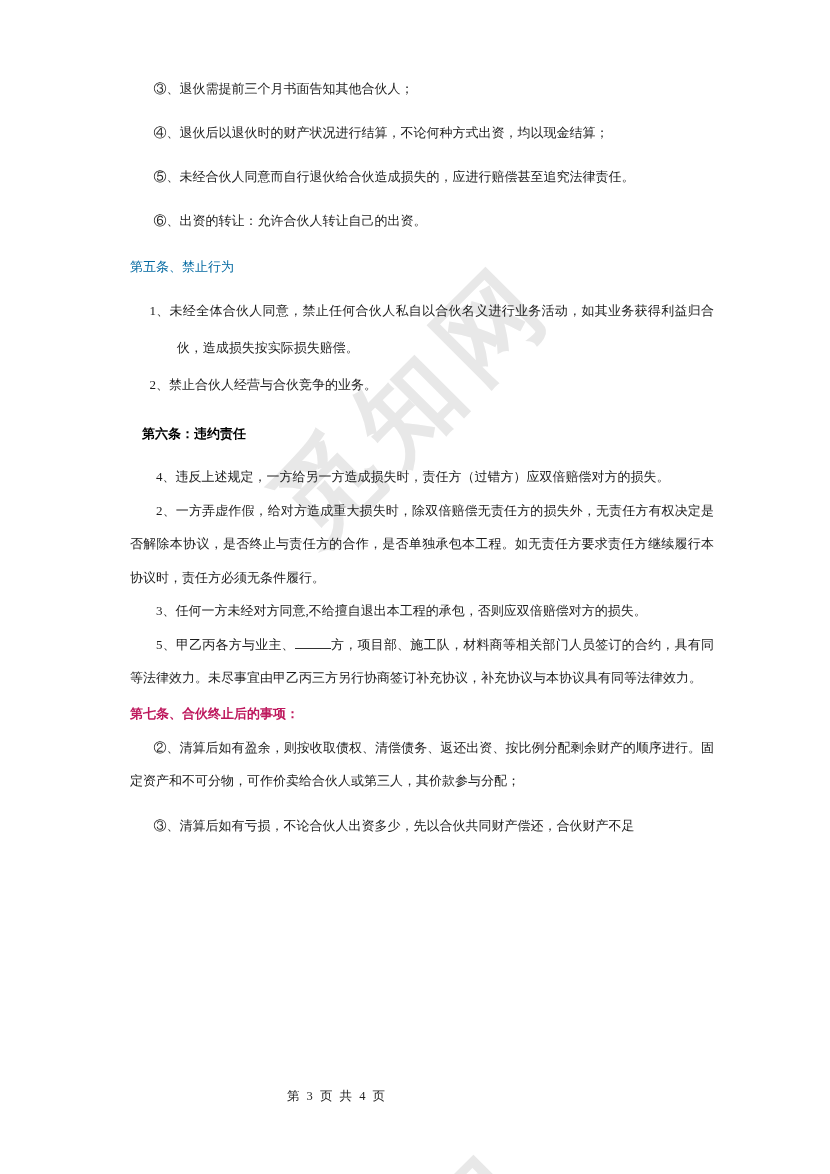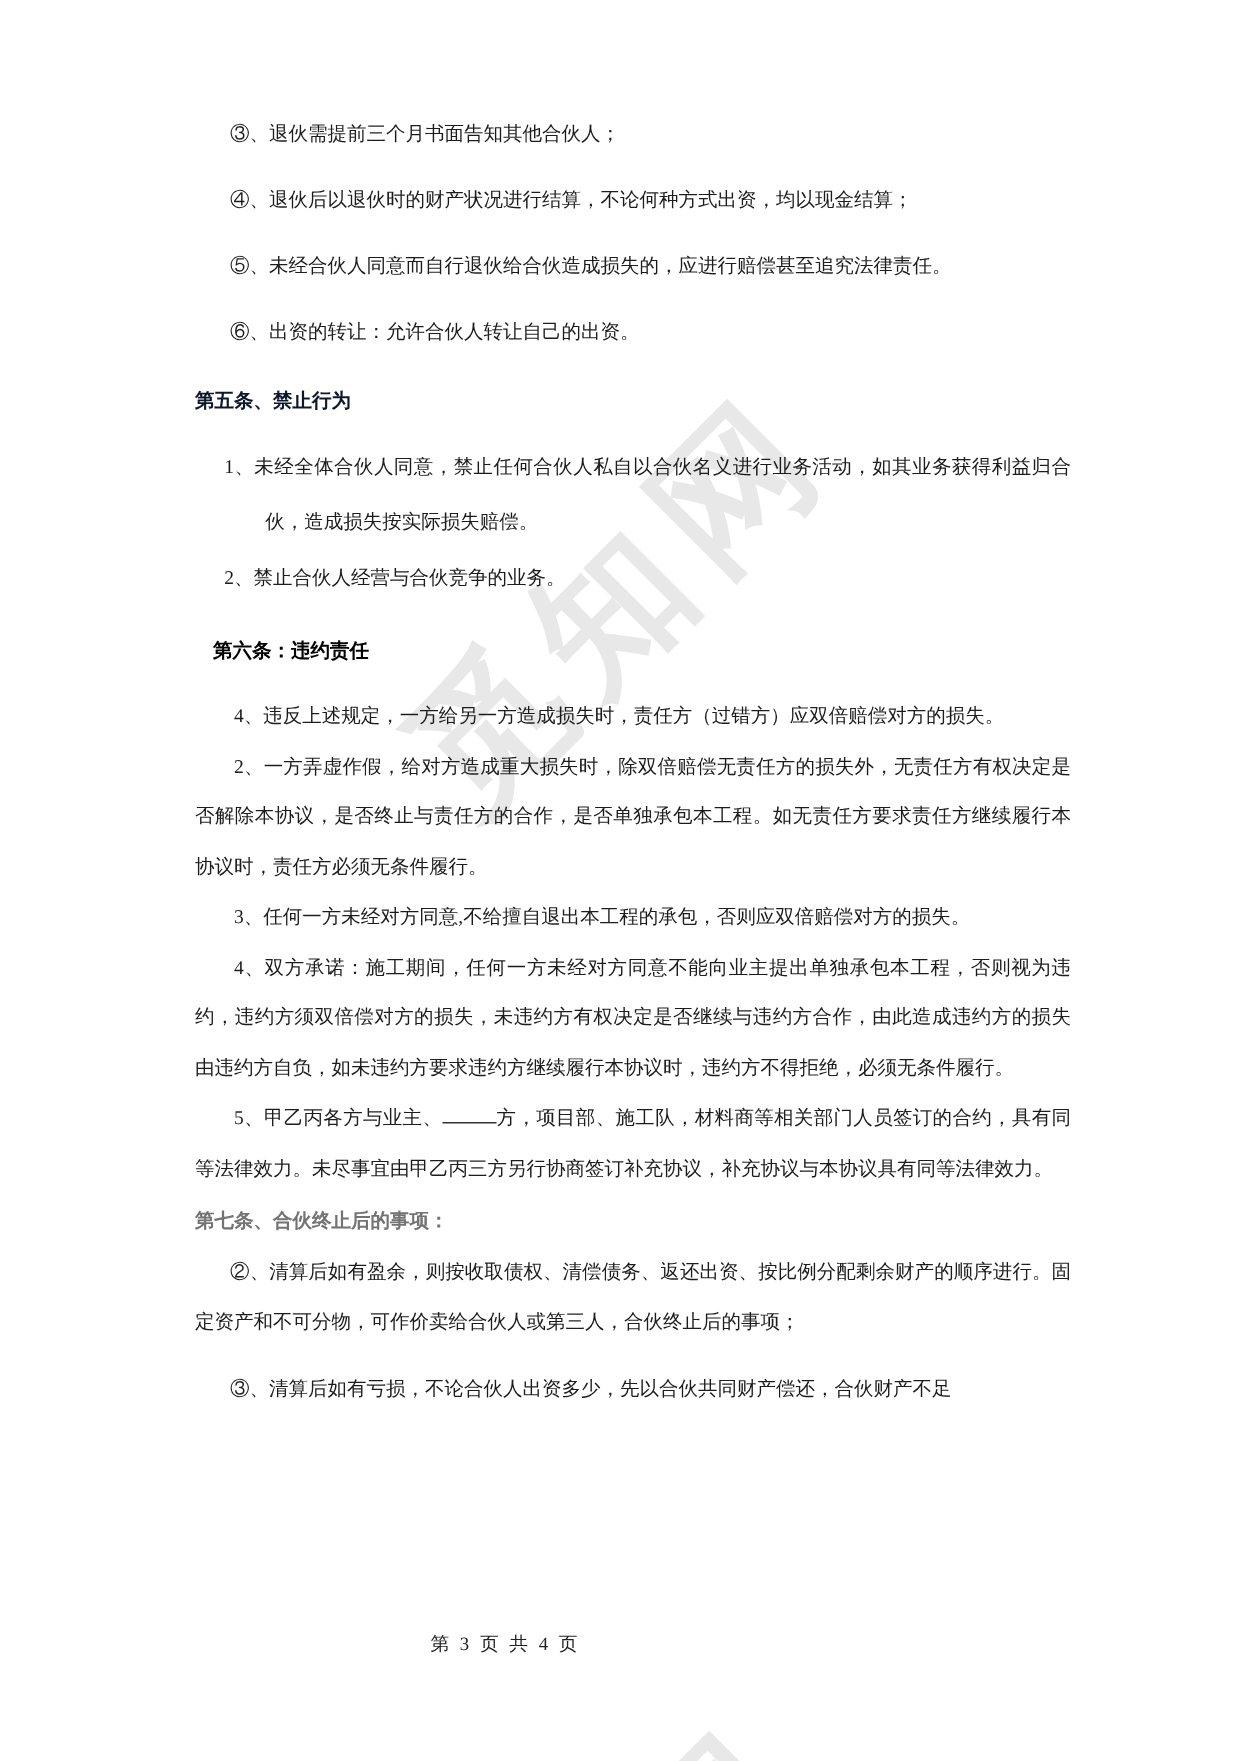--- a/index.html
+++ b/index.html
@@ -33,27 +33,27 @@
   .content {
     position: absolute;
     left: 130px;
     top: 72px;
     width: 584px;
     font-size: 13px;
     text-align: justify;
     z-index: 1;
   }
   .wlist p { margin: 0 0 10px 0; line-height: 34px; text-indent: 1.8em; }
-  .h5 { margin: 12px 0 0 0; font-weight: bold; line-height: 34px; color: #0f172a; }
+  .h5 { margin: 12px 0 0 0; font-weight: normal; line-height: 34px; color: #0369a1; }
   .a5-1 { margin: 8px 0 0 0; line-height: 37px; padding-left: 3.6em; text-indent: -2.1em; }
   .a5-2 { margin: 0; line-height: 37px; text-indent: 1.5em; }
   .h6 { margin: 14px 0 0 12px; font-weight: bold; line-height: 34px; color: #000; }
   .a6 p { margin: 0; line-height: 33.5px; text-indent: 2em; }
   .a6 p.first { margin-top: 9px; }
-  .h7 { margin: 2px 0 0 0; font-weight: bold; line-height: 34px; color: #737373; }
+  .h7 { margin: 2px 0 0 0; font-weight: bold; line-height: 34px; color: #be185d; }
   .a7 p { margin: 0 0 12px 0; line-height: 33px; text-indent: 1.8em; }
   .a7 p.first { margin-top: 6px; }
   .blank {
     display: inline-block;
     border-bottom: 1px solid #333;
     height: 14px;
     vertical-align: baseline;
   }
   .blank.short { width: 36px; }
   .blank.long { width: 118px; }
@@ -88,29 +88,28 @@
 
     <p class="h5">第五条、禁止行为</p>
     <p class="a5-1">1、未经全体合伙人同意，禁止任何合伙人私自以合伙名义进行业务活动，如其业务获得利益归合伙，造成损失按实际损失赔偿。</p>
     <p class="a5-2">2、禁止合伙人经营与合伙竞争的业务。</p>
 
     <p class="h6">第六条：违约责任</p>
     <div class="a6">
       <p class="first">4、违反上述规定，一方给另一方造成损失时，责任方（过错方）应双倍赔偿对方的损失。</p>
       <p>2、一方弄虚作假，给对方造成重大损失时，除双倍赔偿无责任方的损失外，无责任方有权决定是否解除本协议，是否终止与责任方的合作，是否单独承包本工程。如无责任方要求责任方继续履行本协议时，责任方必须无条件履行。</p>
       <p>3、任何一方未经对方同意,不给擅自退出本工程的承包，否则应双倍赔偿对方的损失。</p>
-      <p>4、双方承诺：施工期间，任何一方未经对方同意不能向业主提出单独承包本工程，否则视为违约，违约方须双倍偿对方的损失，未违约方有权决定是否继续与违约方合作，由此造成违约方的损失由违约方自负，如未违约方要求违约方继续履行本协议时，违约方不得拒绝，必须无条件履行。</p>
       <p>
         <span>5、甲乙丙各方与业主、</span><span class="blank short"></span><span>方，项目部、施工队，材料商等相关部门人员签订的合约，具有同等法律效力。未尽事宜由甲乙丙三方另行协商签订补充协议，补充协议与本协议具有同等法律效力。</span>
       </p>
     </div>
 
     <p class="h7">第七条、合伙终止后的事项：</p>
     <div class="a7">
-      <p>②、清算后如有盈余，则按收取债权、清偿债务、返还出资、按比例分配剩余财产的顺序进行。固定资产和不可分物，可作价卖给合伙人或第三人，合伙终止后的事项；</p>
+      <p>②、清算后如有盈余，则按收取债权、清偿债务、返还出资、按比例分配剩余财产的顺序进行。固定资产和不可分物，可作价卖给合伙人或第三人，其价款参与分配；</p>
       <p>③、清算后如有亏损，不论合伙人出资多少，先以合伙共同财产偿还，合伙财产不足</p>
     </div>
 
   </div>
 
   <div class="footer">第 3 页 共 4 页</div>
 
 </div>
 
 </body></html>

